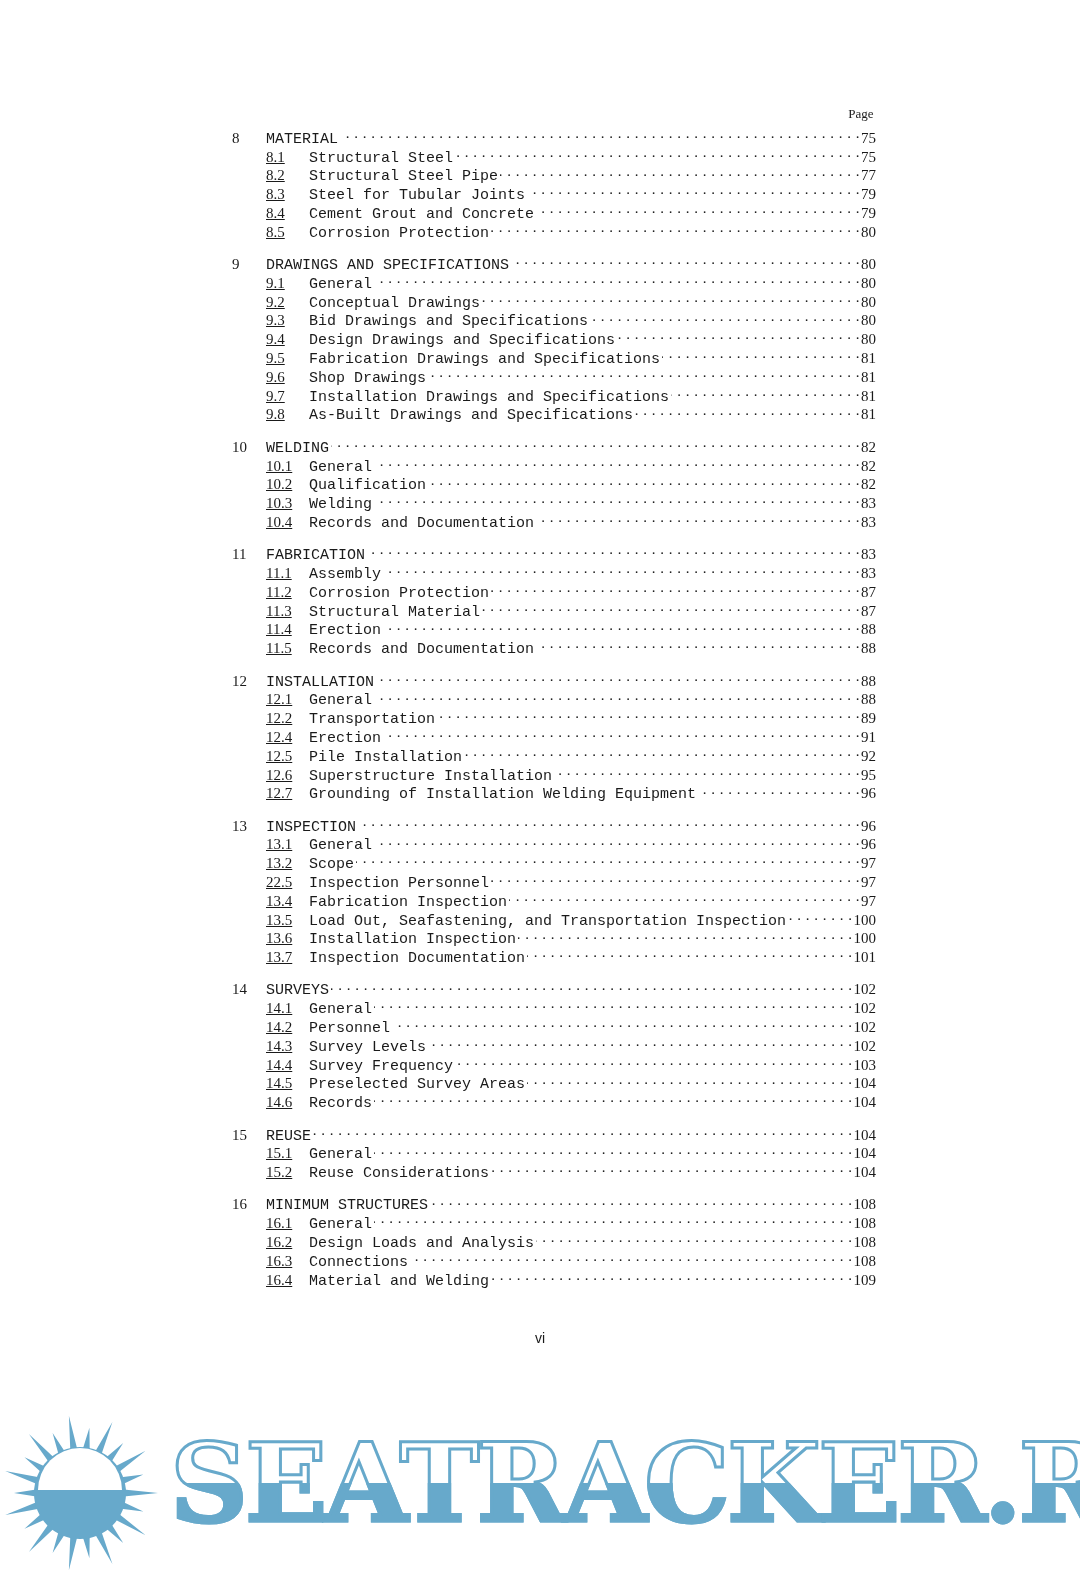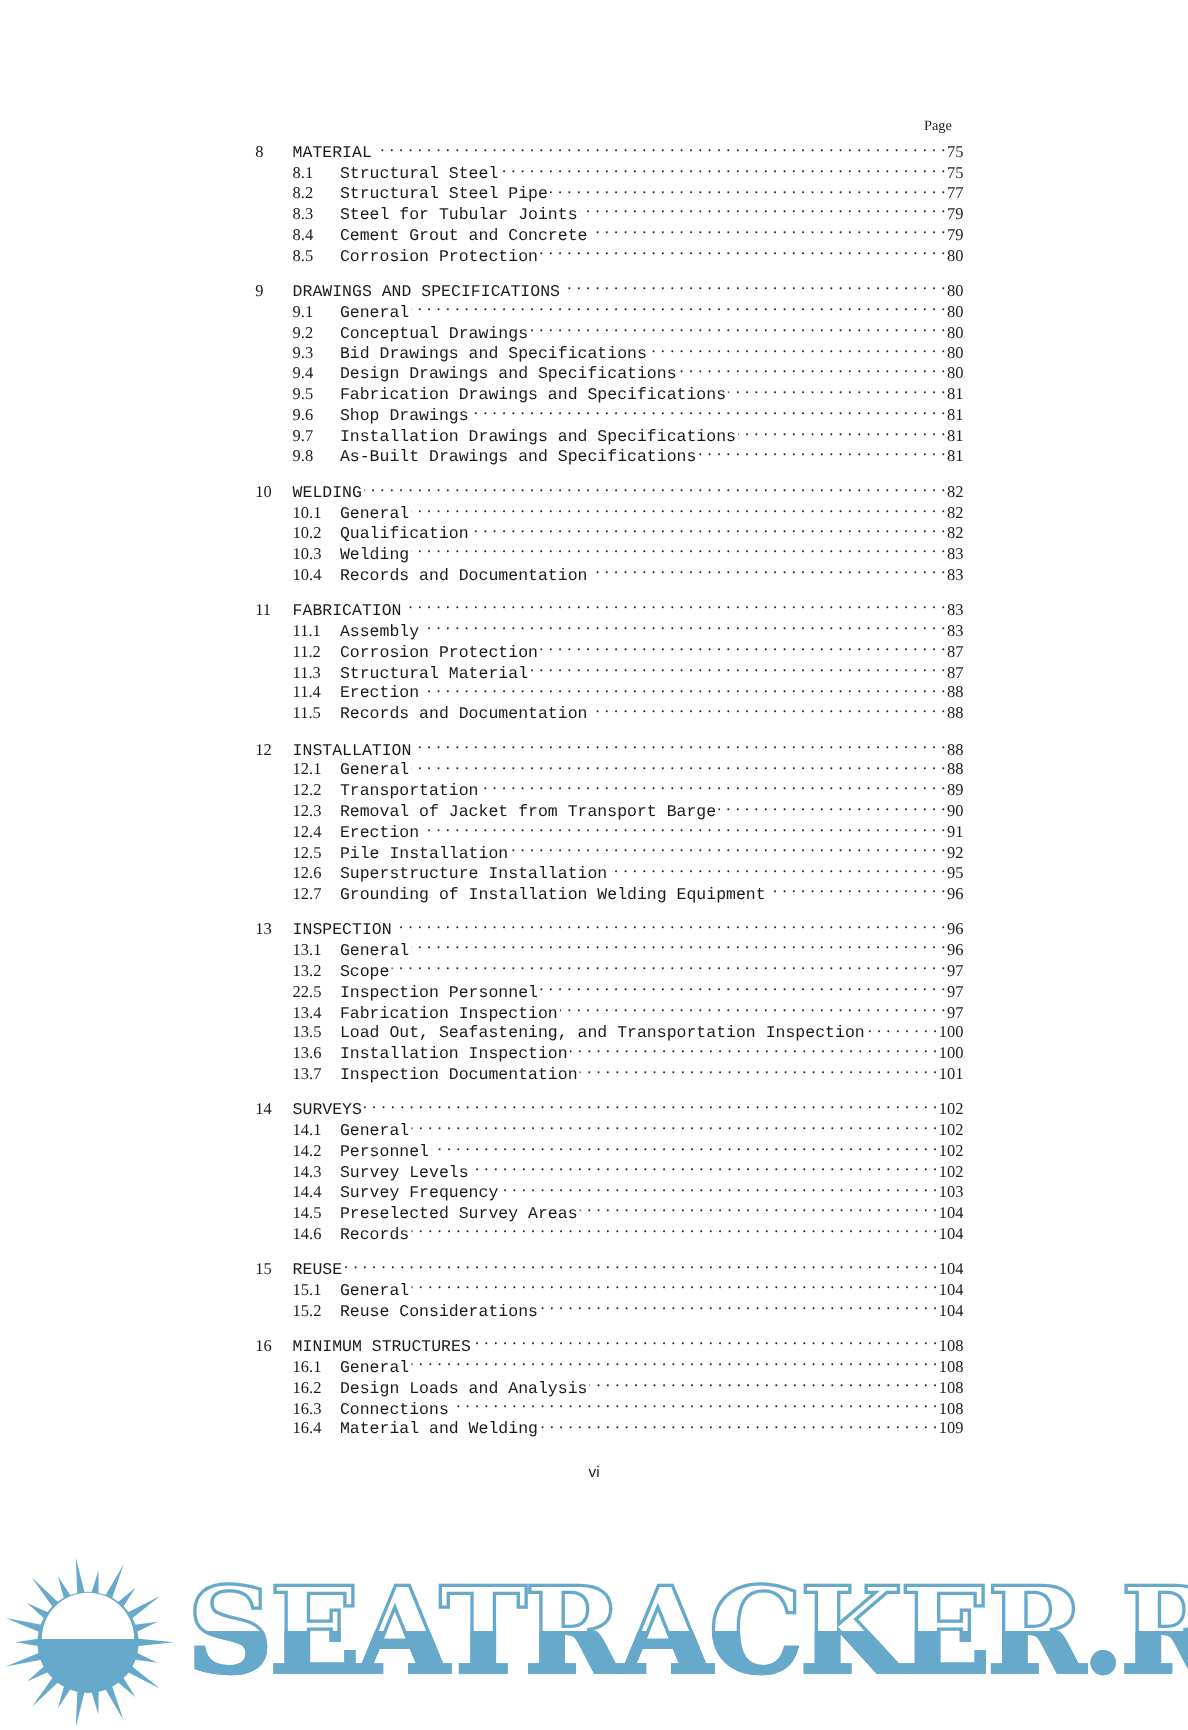--- a/index.html
+++ b/index.html
@@ -13,21 +13,21 @@
     position: relative;
     overflow: hidden;
     font-family: "Liberation Serif", "DejaVu Serif", serif;
     color: #1a1a1a;
   }
   .page-label {
     position: absolute;
     top: 106px;
     left: 840px;
     width: 42px;
-    text-align: left;
+    text-align: center;
     font-size: 13px;
   }
   .toc {
     position: absolute;
     top: 124px;
     left: 232px;
     width: 644px;
   }
   .chapter {
     margin-bottom: 13.5px;
@@ -42,20 +42,21 @@
     white-space: nowrap;
   }
   .num-ch {
     width: 34px;
     flex: 0 0 34px;
   }
   .num-sub {
     width: 43px;
     flex: 0 0 43px;
     margin-left: 34px;
+    text-decoration: underline;
   }
   .title {
     flex: 0 0 auto;
     padding-right: 2px;
     background: #fff;
     font-family: Liberation Mono, monospace;
   }
   .leader {
     flex: 1 1 auto;
     overflow: hidden;
@@ -297,26 +298,20 @@
         <span class="num-sub">12.1</span>
         <span class="title">General</span>
         <span class="leader"></span>
         <span class="pg">88</span>
       </div>
       <div class="row">
         <span class="num-sub">12.2</span>
         <span class="title">Transportation</span>
         <span class="leader"></span>
         <span class="pg">89</span>
-      </div>
-      <div class="row">
-        <span class="num-sub">12.3</span>
-        <span class="title">Removal of Jacket from Transport Barge</span>
-        <span class="leader"></span>
-        <span class="pg">90</span>
       </div>
       <div class="row">
         <span class="num-sub">12.4</span>
         <span class="title">Erection</span>
         <span class="leader"></span>
         <span class="pg">91</span>
       </div>
       <div class="row">
         <span class="num-sub">12.5</span>
         <span class="title">Pile Installation</span>

